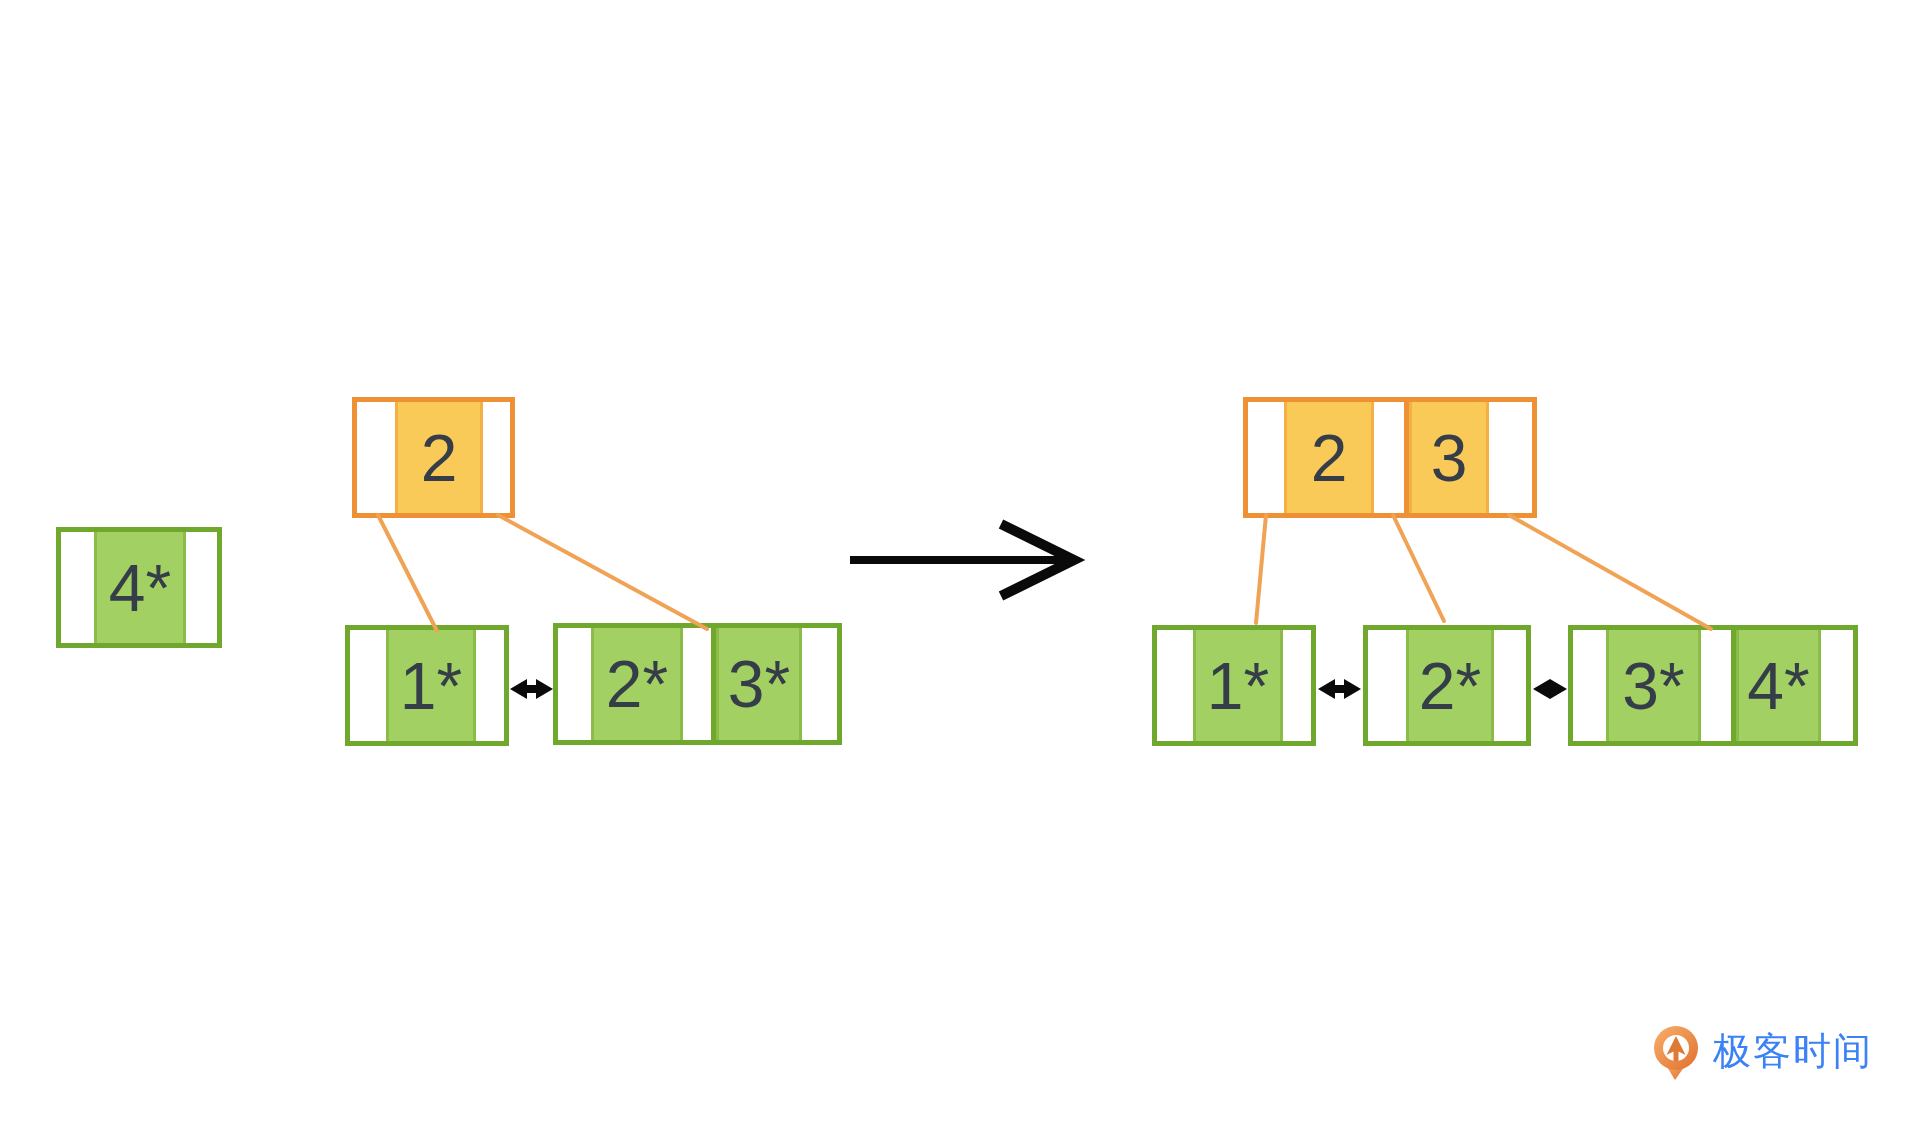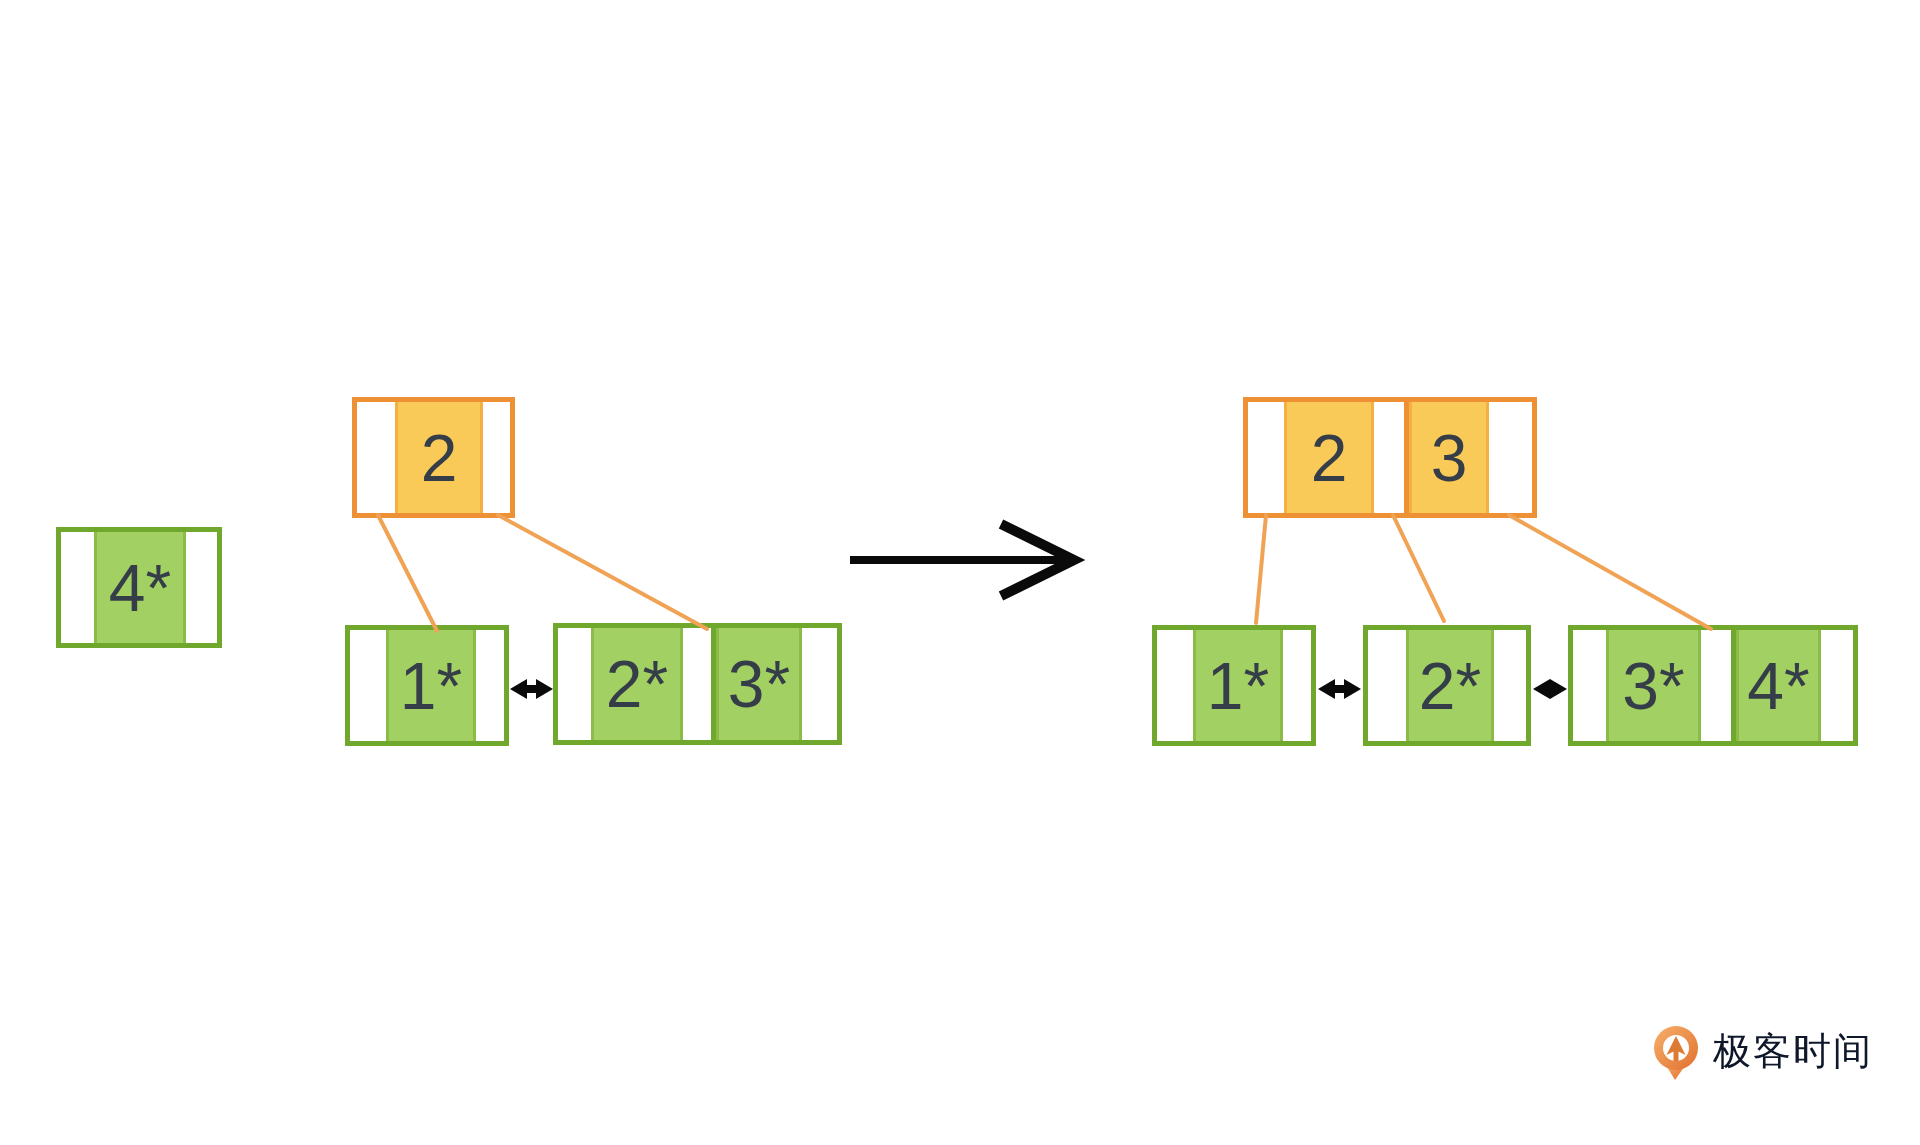--- a/index.html
+++ b/index.html
@@ -20,21 +20,21 @@
   .cell.fill{font-size:66px;color:#353E48;line-height:1;}
   .cell.fill.gf{background:#A3D063;border-left:3px solid #8CBC48;border-right:3px solid #8CBC48;}
   .cell.fill.of{background:#FACA58;border-left:3px solid #F5B044;border-right:3px solid #F5B044;}
   .divider{height:100%;flex:0 0 auto;}
   .divider.gd{width:5px;background:#6FA82D;}
   .divider.od{width:5px;background:#EE9134;}
   
   .overlay{position:absolute;left:0;top:0;z-index:2;pointer-events:none;}
   
   .logo{position:absolute;left:1650px;top:1022px;display:flex;align-items:center;gap:11px;z-index:1;}
-  .logo-text{font-size:38px;color:#0f172a;letter-spacing:2px;font-weight:500;}
+  .logo-text{font-size:38px;color:#3b82f6;letter-spacing:2px;font-weight:500;}
 </style>
 </head>
 <body>
 
 <div class="canvas">
 
   <div class="node green" style="left:56px;top:527px;width:166px;height:121px;">
     <div class="cell spacer" style="width:33px"></div>
     <div class="cell fill gf" style="width:92px">
       <span>4*</span>

